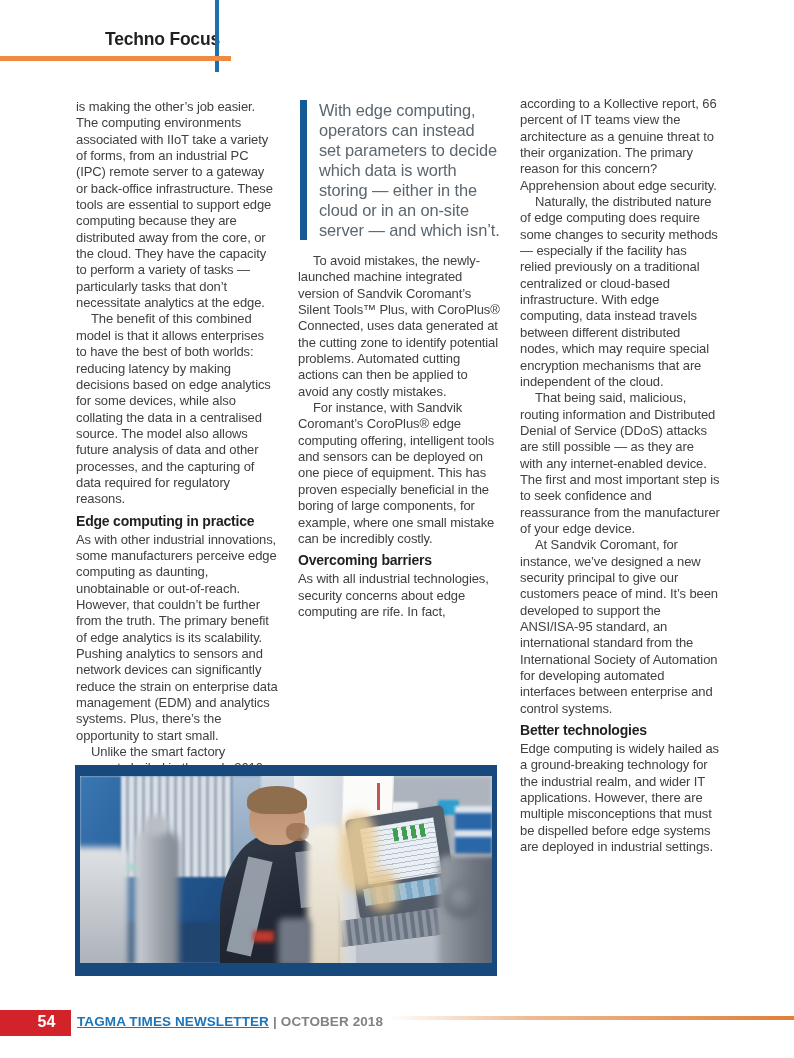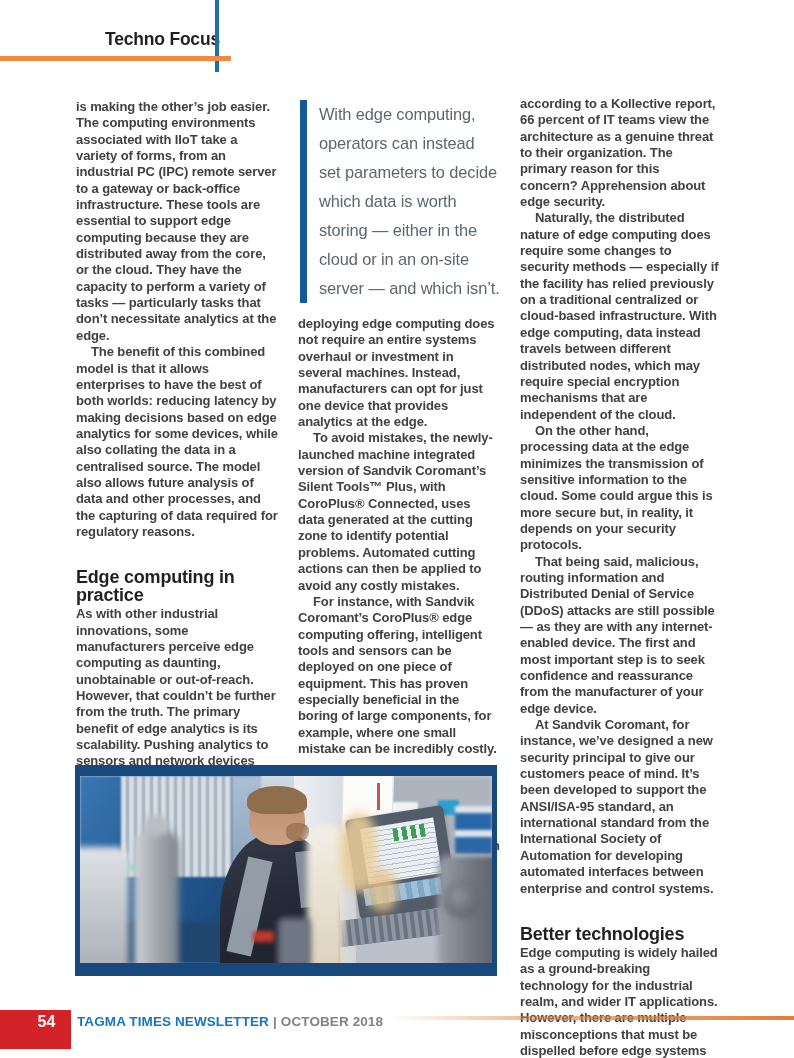--- a/index.html
+++ b/index.html
@@ -21,34 +21,34 @@
   }
   
   .section-title{
     position:absolute;left:105px;top:29px;font-size:17.5px;font-weight:700;
     color:var(--heading-text);letter-spacing:-0.2px;
   }
   .header-vline{position:absolute;left:215px;top:0;width:4px;height:72px;background:var(--accent-blue);}
   .header-hline{position:absolute;left:0;top:56px;width:231px;height:5px;background:var(--accent-orange);z-index:2;}
   
   .col{position:absolute;width:202px;color:var(--body-text);font-size:13px;line-height:16.35px;letter-spacing:-0.1px;}
-  .col p{margin:0;font-weight:bold;}
+  .col p{margin:0;}
   .col p.indent{text-indent:15px;}
   .col h3{
-    font-size:18px;line-height:18px;font-weight:700;color:var(--heading-text);
-    margin:28px 0 2px 0;letter-spacing:-0.2px;
+    font-size:14px;line-height:18px;font-weight:700;color:var(--heading-text);
+    margin:4px 0 2px 0;letter-spacing:-0.2px;
   }
   .col1{left:76px;top:99px;}
   .col2{left:298px;top:99px;}
   .col3{left:520px;top:96px;width:200px;}
   
   .pullquote{display:flex;margin:1px 0 13px 2px;}
   .quote-bar{flex:none;width:7px;background:var(--quote-bar-blue);}
   .quote-text{
-    padding-left:12px;font-size:16.4px;line-height:29px;color:var(--quote-text);
+    padding-left:12px;font-size:16.4px;line-height:20px;color:var(--quote-text);
     letter-spacing:-0.1px;
   }
   
   .photo-frame{
     position:absolute;left:75px;top:765px;width:422px;height:211px;
     background:var(--photo-frame-blue);margin:0;
   }
   .photo{
     position:absolute;left:5px;right:5px;top:11px;bottom:13px;overflow:hidden;
     background:linear-gradient(180deg,#ced3d9 0%,#c3c9d1 45%,#b8bfc8 100%);
@@ -83,29 +83,29 @@
   .fg-b2{left:15.5%;top:21%;width:6%;height:11%;background:#b9bec5;border-radius:50%;}
   .fg-c{left:55%;top:26%;width:9%;height:78%;background:linear-gradient(#f3efe6,#ddd2bd);border-radius:40% 40% 0 0/10% 10% 0 0;}
   .fg-d{left:48%;top:76%;width:8%;height:26%;background:#707885;border-radius:6px 6px 0 0;}
   .fg-e{right:-4%;top:42%;width:17%;height:62%;background:linear-gradient(90deg,#9aa0a8,#6f7680 50%,#545b65);border-radius:10px;}
   .fg-e2{right:3%;top:56%;width:9%;height:20%;background:radial-gradient(circle at 40% 40%,#8f969e,#4b525c);border-radius:50%;}
   .fg-warm{left:63%;top:20%;width:9%;height:42%;background:#edcf9a;opacity:.85;filter:blur(5px);border-radius:40%;}
   .fg-warm2{left:70%;top:50%;width:7%;height:22%;background:#e5c28a;opacity:.8;filter:blur(5px);border-radius:40%;}
   .fg-red{left:42%;top:83%;width:5%;height:6%;background:#c1392e;filter:blur(2px);}
   
   .page-num-box{
-    position:absolute;left:0;top:1010px;width:71px;height:39px;background:var(--footer-red);
+    position:absolute;left:0;top:1010px;width:71px;height:26px;background:var(--footer-red);
     color:#ffffff;font-weight:700;font-size:16px;line-height:23px;text-align:center;padding-left:22px;
     box-sizing:border-box;
   }
   .footer-text{
     position:absolute;left:77px;top:1010px;height:23px;line-height:23px;
     font-size:13.5px;font-weight:700;letter-spacing:0.1px;white-space:nowrap;
   }
-  .footer-text .nl-name{color:var(--footer-blue);}
+  .footer-text .nl-name{color:var(--footer-blue);text-decoration:underline;}
   .footer-text .sep{color:var(--footer-gray);margin:0 4px;}
   .footer-text .issue{color:var(--footer-gray);}
   .footer-orange-line{
     position:absolute;left:388px;top:1016px;width:406px;height:4px;
     background:linear-gradient(90deg,rgba(224,129,58,0) 0%,rgba(224,129,58,.55) 35%,#df7f38 100%);
   }
 </style>
 </head>
 <body>
 
@@ -121,31 +121,29 @@
     <h3>Edge computing in practice</h3>
     <p>As with other industrial innovations, some manufacturers perceive edge computing as daunting, unobtainable or out-of-reach. However, that couldn’t be further from the truth. The primary benefit of edge analytics is its scalability. Pushing analytics to sensors and network devices can significantly reduce the strain on enterprise data management (EDM) and analytics systems. Plus, there’s the opportunity to start small.</p>
     <p class="indent">Unlike the smart factory concepts hailed in the early 2010s,</p>
   </div>
 
   <div class="col col2">
     <div class="pullquote">
       <div class="quote-bar"></div>
       <div class="quote-text">With edge computing, operators can instead set parameters to decide which data is worth storing — either in the cloud or in an on-site server — and which isn’t.</div>
     </div>
-    <p>deploying edge computing does not require an entire systems overhaul or investment in several machines. Instead, manufacturers can opt for just one device that provides analytics at the edge.</p>
     <p class="indent">To avoid mistakes, the newly-launched machine integrated version of Sandvik Coromant’s Silent Tools™ Plus, with CoroPlus® Connected, uses data generated at the cutting zone to identify potential problems. Automated cutting actions can then be applied to avoid any costly mistakes.</p>
     <p class="indent">For instance, with Sandvik Coromant’s CoroPlus® edge computing offering, intelligent tools and sensors can be deployed on one piece of equipment. This has proven especially beneficial in the boring of large components, for example, where one small mistake can be incredibly costly.</p>
     <h3>Overcoming barriers</h3>
     <p>As with all industrial technologies, security concerns about edge computing are rife. In fact,</p>
   </div>
 
   <div class="col col3">
     <p>according to a Kollective report, 66 percent of IT teams view the architecture as a genuine threat to their organization. The primary reason for this concern? Apprehension about edge security.</p>
     <p class="indent">Naturally, the distributed nature of edge computing does require some changes to security methods — especially if the facility has relied previously on a traditional centralized or cloud-based infrastructure. With edge computing, data instead travels between different distributed nodes, which may require special encryption mechanisms that are independent of the cloud.</p>
-    <p class="indent">On the other hand, processing data at the edge minimizes the transmission of sensitive information to the cloud. Some could argue this is more secure but, in reality, it depends on your security protocols.</p>
     <p class="indent">That being said, malicious, routing information and Distributed Denial of Service (DDoS) attacks are still possible — as they are with any internet-enabled device. The first and most important step is to seek confidence and reassurance from the manufacturer of your edge device.</p>
     <p class="indent">At Sandvik Coromant, for instance, we’ve designed a new security principal to give our customers peace of mind. It’s been developed to support the ANSI/ISA-95 standard, an international standard from the International Society of Automation for developing automated interfaces between enterprise and control systems.</p>
     <h3>Better technologies</h3>
     <p>Edge computing is widely hailed as a ground-breaking technology for the industrial realm, and wider IT applications. However, there are multiple misconceptions that must be dispelled before edge systems are deployed in industrial settings.</p>
   </div>
 
   <figure class="photo-frame">
     <div class="photo">
       <div class="ph-shelf"></div>
       <div class="ph-shelf-item"></div>

